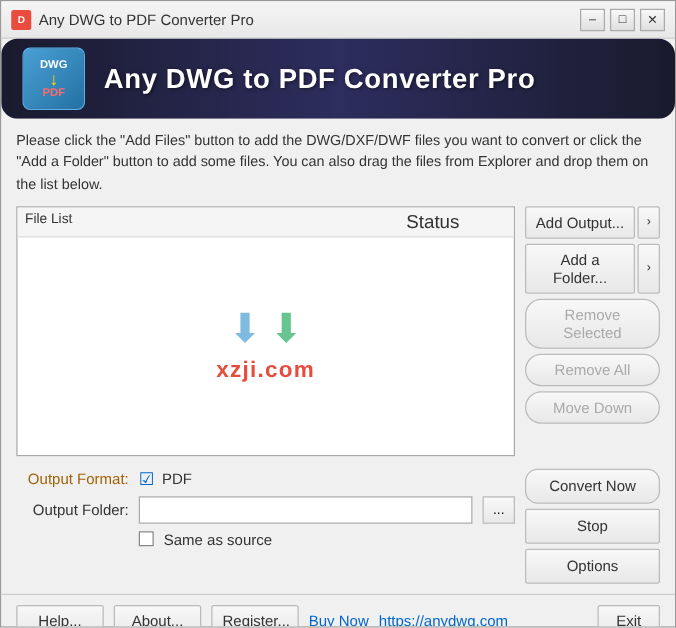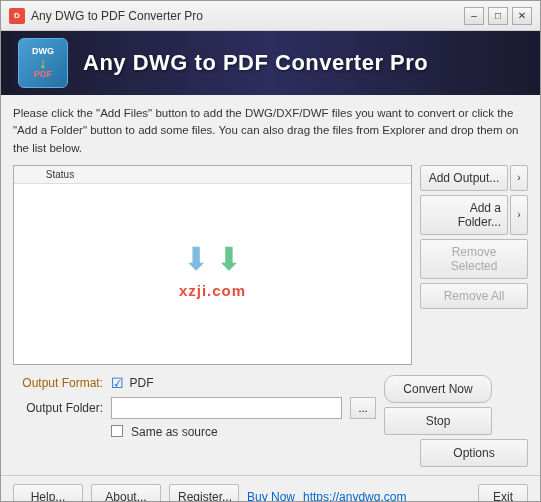--- a/index.html
+++ b/index.html
@@ -59,20 +59,21 @@
     }
 
     
     .header {
       background: linear-gradient(to right, #1a1a2e, #2d2d5e, #1a1a2e);
       height: 64px;
       display: flex;
       align-items: center;
       padding: 14px 16px;
       gap: 14px;
+      border-radius: 13px;
     }
     .header-logo {
       width: 52px;
       height: 52px;
       position: relative;
       display: flex;
       align-items: center;
       justify-content: center;
     }
     .logo-bg {
@@ -144,23 +145,23 @@
       background: #f5f5f5;
       padding: 3px 6px;
     }
     .file-list-col-name {
       flex: 1;
       font-size: 11px;
       color: #333;
     }
     .file-list-col-status {
       width: 80px;
-      font-size: 10px;
-      color: #333;
-      text-align: center;
+      font-size: 15px;
+      color: #333;
+      text-align: left;
     }
     .file-list-body {
       height: 170px;
       overflow-y: auto;
       position: relative;
     }
     
     .watermark {
       position: absolute;
       top: 50%;
@@ -180,42 +181,42 @@
       font-size: 32px;
       color: #4a9fd4;
       opacity: 0.7;
     }
     .wm-arrow-right {
       font-size: 32px;
       color: #27ae60;
       opacity: 0.7;
     }
     .watermark-text {
-      font-size: 15px;
+      font-size: 18px;
       color: #e74c3c;
       font-weight: bold;
       letter-spacing: 1px;
     }
 
     
     .sidebar-buttons {
       display: flex;
       flex-direction: column;
       gap: 4px;
       width: 108px;
     }
     .btn {
       padding: 5px 8px;
       border: 1px solid #bbb;
       background: linear-gradient(to bottom, #f8f8f8, #e8e8e8);
       cursor: pointer;
       font-size: 12px;
       color: #333;
       text-align: center;
-      border-radius: 2px;
+      border-radius: 13px;
       width: 100%;
     }
     .btn:disabled {
       color: #aaa;
       cursor: default;
     }
     .btn-add-files-row {
       display: flex;
       gap: 2px;
     }
@@ -248,21 +249,20 @@
     }
     .btn-add-folder {
       flex: 1;
       padding: 5px 6px;
       border: 1px solid #bbb;
       background: linear-gradient(to bottom, #f8f8f8, #e8e8e8);
       cursor: pointer;
       font-size: 12px;
       color: #333;
       border-radius: 2px;
-      text-align: right;
     }
 
     
     .output-row {
       display: flex;
       align-items: center;
       margin-bottom: 6px;
       gap: 8px;
     }
     .output-label {
@@ -367,21 +367,20 @@
     }
     .btn-options {
       width: 108px;
       padding: 6px 8px;
       border: 1px solid #bbb;
       background: linear-gradient(to bottom, #f8f8f8, #e8e8e8);
       cursor: pointer;
       font-size: 12px;
       color: #333;
       border-radius: 2px;
-      margin-left: 36px;
     }
 
     
     .bottom-controls {
       display: flex;
       gap: 8px;
       align-items: flex-start;
     }
     .output-section {
       flex: 1;
@@ -449,20 +448,21 @@
   </div>
   <span class="header-title">Any DWG to PDF Converter Pro</span>
 </div>
 
 <div class="main-content">
   <p class="description">Please click the "Add Files" button to add the DWG/DXF/DWF files you want to convert or click the "Add a Folder" button to add some files. You can also drag the files from Explorer and drop them on the list below.</p>
 
   <div class="file-area">
     <div class="file-list-panel">
       <div class="file-list-header">
+        <span class="file-list-col-name">File List</span>
         <span class="file-list-col-status">Status</span>
       </div>
       <div class="file-list-body">
         <div class="watermark">
           <div class="watermark-logo">
             <span class="wm-arrow-left">⬇</span>
             <span class="wm-arrow-right">⬇</span>
           </div>
           <div class="watermark-text">xzji.com</div>
         </div>
@@ -473,20 +473,21 @@
       <div class="btn-add-files-row">
         <button class="btn-add-files">Add Output...</button>
         <button class="btn-arrow">›</button>
       </div>
       <div class="btn-add-folder-row">
         <button class="btn-add-folder">Add a Folder...</button>
         <button class="btn-arrow">›</button>
       </div>
       <button class="btn" disabled="">Remove Selected</button>
       <button class="btn" disabled="">Remove All</button>
+      <button class="btn" disabled="">Move Down</button>
     </div>
   </div>
 
   <div class="bottom-controls">
     <div class="output-section">
 
       <div class="output-row">
         <span class="output-label">Output Format:</span>
         <div class="output-format-area">
           <span class="checkbox-icon">☑</span>

